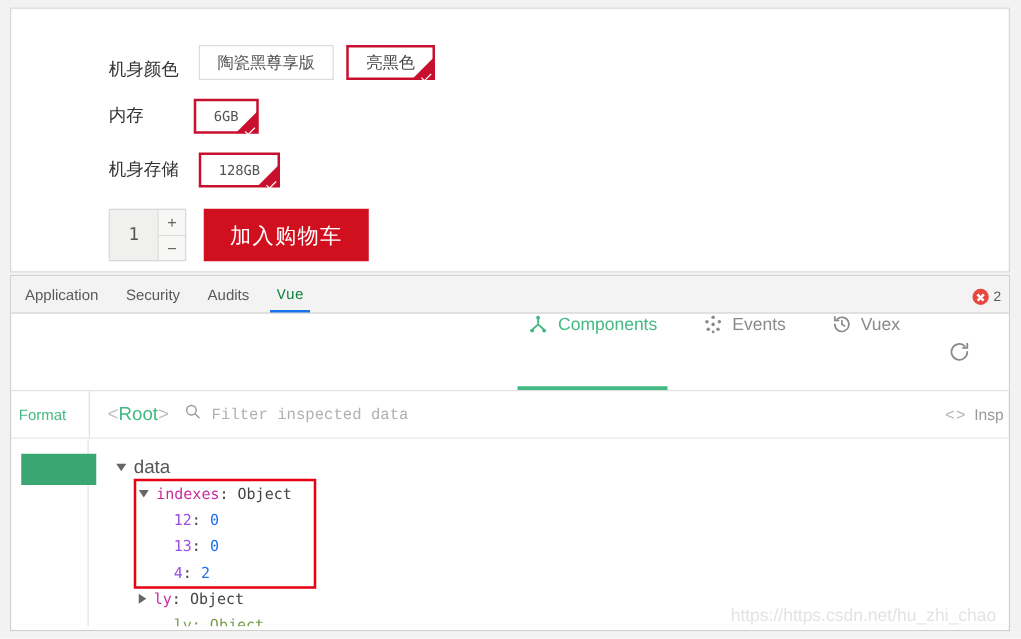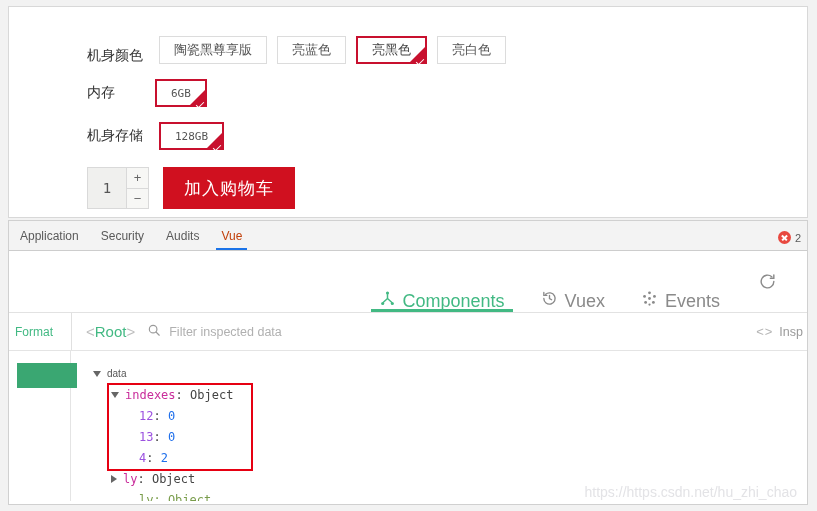--- a/index.html
+++ b/index.html
@@ -160,21 +160,21 @@
     align-items: flex-end;
   }
   .dt-tab {
     font-size: 12px;
     color: #5a5a5a;
     padding: 0 11px 7px 11px;
     cursor: pointer;
     position: relative;
     font-family: "Liberation Sans", sans-serif;
   }
-  .dt-tab.active { color: #c2410c; }
+  .dt-tab.active { color: #15803d; font-family: Liberation Mono, monospace; }
   .dt-tab.active::after {
     content: "";
     position: absolute;
     left: 6px; right: 6px; bottom: 0;
     height: 2px;
     background: #1a73e8;
   }
   .dt-errors {
     position: absolute;
     right: 6px; bottom: 6px;
@@ -208,25 +208,25 @@
     height: 62px;
     background: #ffffff;
     border-bottom: 1px solid #e2e2e2;
     display: flex;
     align-items: center;
     justify-content: flex-end;
     padding-right: 18px;
   }
   .vt-tab {
     display: flex;
-    align-items: flex-end;
+    align-items: flex-start;
     gap: 7px;
     height: 100%;
     padding: 0 18px;
-    font-size: 18px;
+    font-size: 14px;
     color: #8a8a8a;
     cursor: pointer;
     position: relative;
   }
   .vt-tab.active { color: #42b983; }
   .vt-tab.active::after {
     content: "";
     position: absolute;
     left: 10px; right: 10px; bottom: 0;
     height: 3px;
@@ -265,20 +265,21 @@
     white-space: nowrap;
   }
   .root-label .brk { color: #bdbdbd; }
   .root-label .nm { color: #42b983; }
   .filter-input {
     margin-left: 12px;
     display: flex;
     align-items: center;
     gap: 8px;
     flex: 1;
+    font-family: Liberation Mono, monospace;
   }
   .filter-ph {
     font-size: 12.5px;
     color: #b0b0b0;
   }
   .inspect-dom {
     display: flex;
     align-items: center;
     gap: 6px;
     font-size: 12.5px;
@@ -321,21 +322,21 @@
   .tree-row {
     display: flex;
     align-items: center;
     height: 21px;
     font-family: "DejaVu Sans Mono", monospace;
     font-size: 12px;
     white-space: nowrap;
   }
   .row-data {
     font-family: "Liberation Sans", sans-serif;
-    font-size: 10px;
+    font-size: 15px;
     color: #555555;
   }
   .arrow-d, .arrow-r {
     width: 0; height: 0;
     margin-right: 6px;
     flex: none;
   }
   .arrow-d {
     border-left: 4.5px solid transparent;
     border-right: 4.5px solid transparent;
@@ -393,30 +394,24 @@
 <div id="screen">
 
   <div class="page-pane">
 
     <div class="opt-row" style="left:78px; top:28px;">
       <div class="opt-label" style="width:72px;margin-top:12px;">机身颜色</div>
       <div class="opt-list">
         <div class="opt-btn">
           <span>陶瓷黑尊享版</span>
         </div>
-        <div class="opt-btn">
-          <span>亮蓝色</span>
-        </div>
         <div class="opt-btn selected">
           <span>亮黑色</span>
           <span class="tick"></span>
           <span class="tick-mark"></span>
-        </div>
-        <div class="opt-btn">
-          <span>亮白色</span>
         </div>
       </div>
     </div>
 
     <div class="opt-row" style="left:78px; top:72px;">
       <div class="opt-label" style="width:46px;">内存</div>
       <div class="opt-list" style="margin-left:22px;">
         <div class="opt-btn selected" style="min-width:48px;">
           <span class="mono-val">6GB</span>
           <span class="tick"></span>
@@ -466,45 +461,45 @@
       <div class="vt-tab active">
         <span>
           <svg width="17" height="17" viewBox="0 0 24 24" fill="none" stroke="#42b983" stroke-width="2.1" stroke-linecap="round">
             <circle cx="12" cy="4.4" r="2.2" fill="#42b983" stroke="none"></circle>
             <circle cx="5.2" cy="19" r="2.2" fill="#42b983" stroke="none"></circle>
             <circle cx="18.8" cy="19" r="2.2" fill="#42b983" stroke="none"></circle>
             <path d="M12 6.6 V12 M12 12 L6.2 17.2 M12 12 L17.8 17.2"></path>
           </svg>
         </span>
         <span>Components</span>
-      </div>
-      <div class="vt-tab">
-        <span>
-          <svg width="17" height="17" viewBox="0 0 24 24" fill="none" stroke="#8a8a8a" stroke-width="1.9" stroke-linecap="round">
-            <path d="M4 12a8 8 0 1 0 2.6-5.9"></path>
-            <path d="M4 3.4 V7.6 H8.2"></path>
-            <path d="M12 7.8 V12 L15 13.8"></path>
-          </svg>
-        </span>
-        <span>Vuex</span>
       </div>
       <div class="vt-tab">
         <span>
           <svg width="17" height="17" viewBox="0 0 24 24" fill="#8a8a8a">
             <circle cx="12" cy="4" r="2"></circle>
             <circle cx="5" cy="9" r="2"></circle>
             <circle cx="19" cy="9" r="2"></circle>
             <circle cx="12" cy="12" r="2"></circle>
             <circle cx="6.5" cy="17.5" r="2"></circle>
             <circle cx="17.5" cy="17.5" r="2"></circle>
             <circle cx="12" cy="20.5" r="1.6"></circle>
           </svg>
         </span>
         <span>Events</span>
       </div>
+      <div class="vt-tab">
+        <span>
+          <svg width="17" height="17" viewBox="0 0 24 24" fill="none" stroke="#8a8a8a" stroke-width="1.9" stroke-linecap="round">
+            <path d="M4 12a8 8 0 1 0 2.6-5.9"></path>
+            <path d="M4 3.4 V7.6 H8.2"></path>
+            <path d="M12 7.8 V12 L15 13.8"></path>
+          </svg>
+        </span>
+        <span>Vuex</span>
+      </div>
       <div class="vt-refresh">
         <svg width="19" height="19" viewBox="0 0 24 24" fill="none" stroke="#8a8a8a" stroke-width="1.8" stroke-linecap="round">
           <path d="M20 12a8 8 0 1 1-2.6-5.9"></path>
           <path d="M20 3.6 V8 H15.6"></path>
         </svg>
       </div>
     </div>
 
     <div class="filter-bar">
       <div class="format-cell">Format</div>

